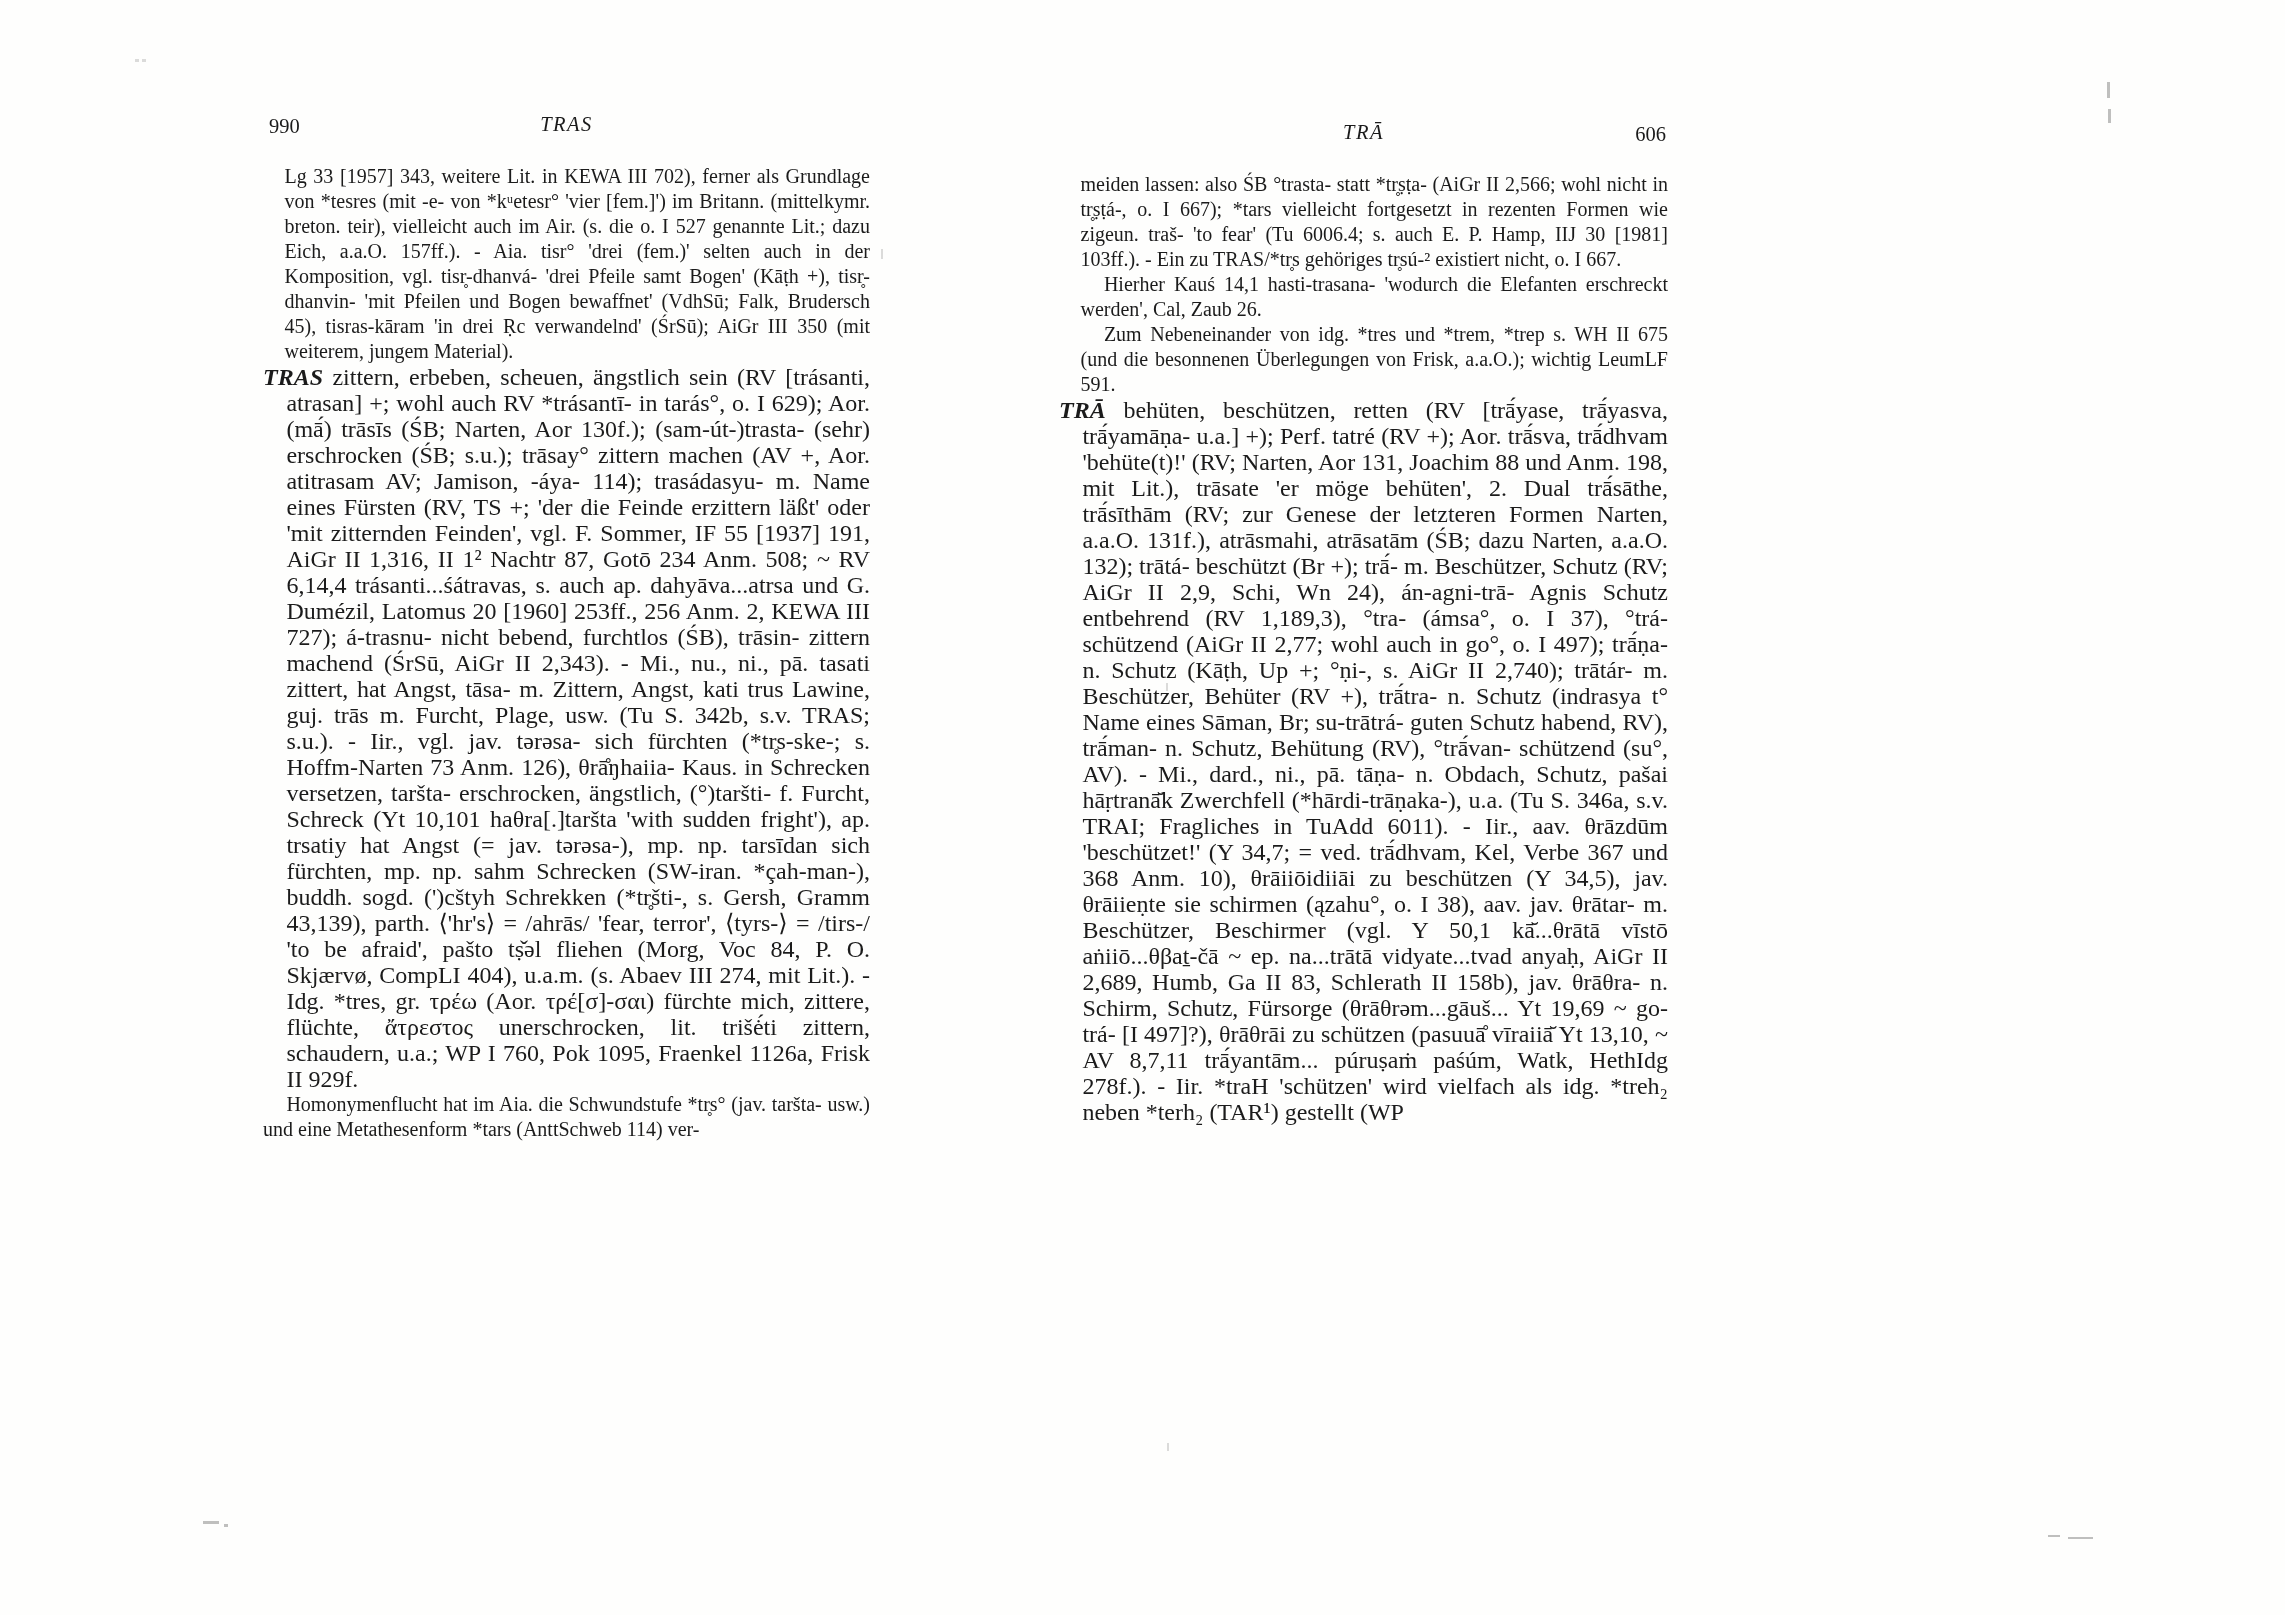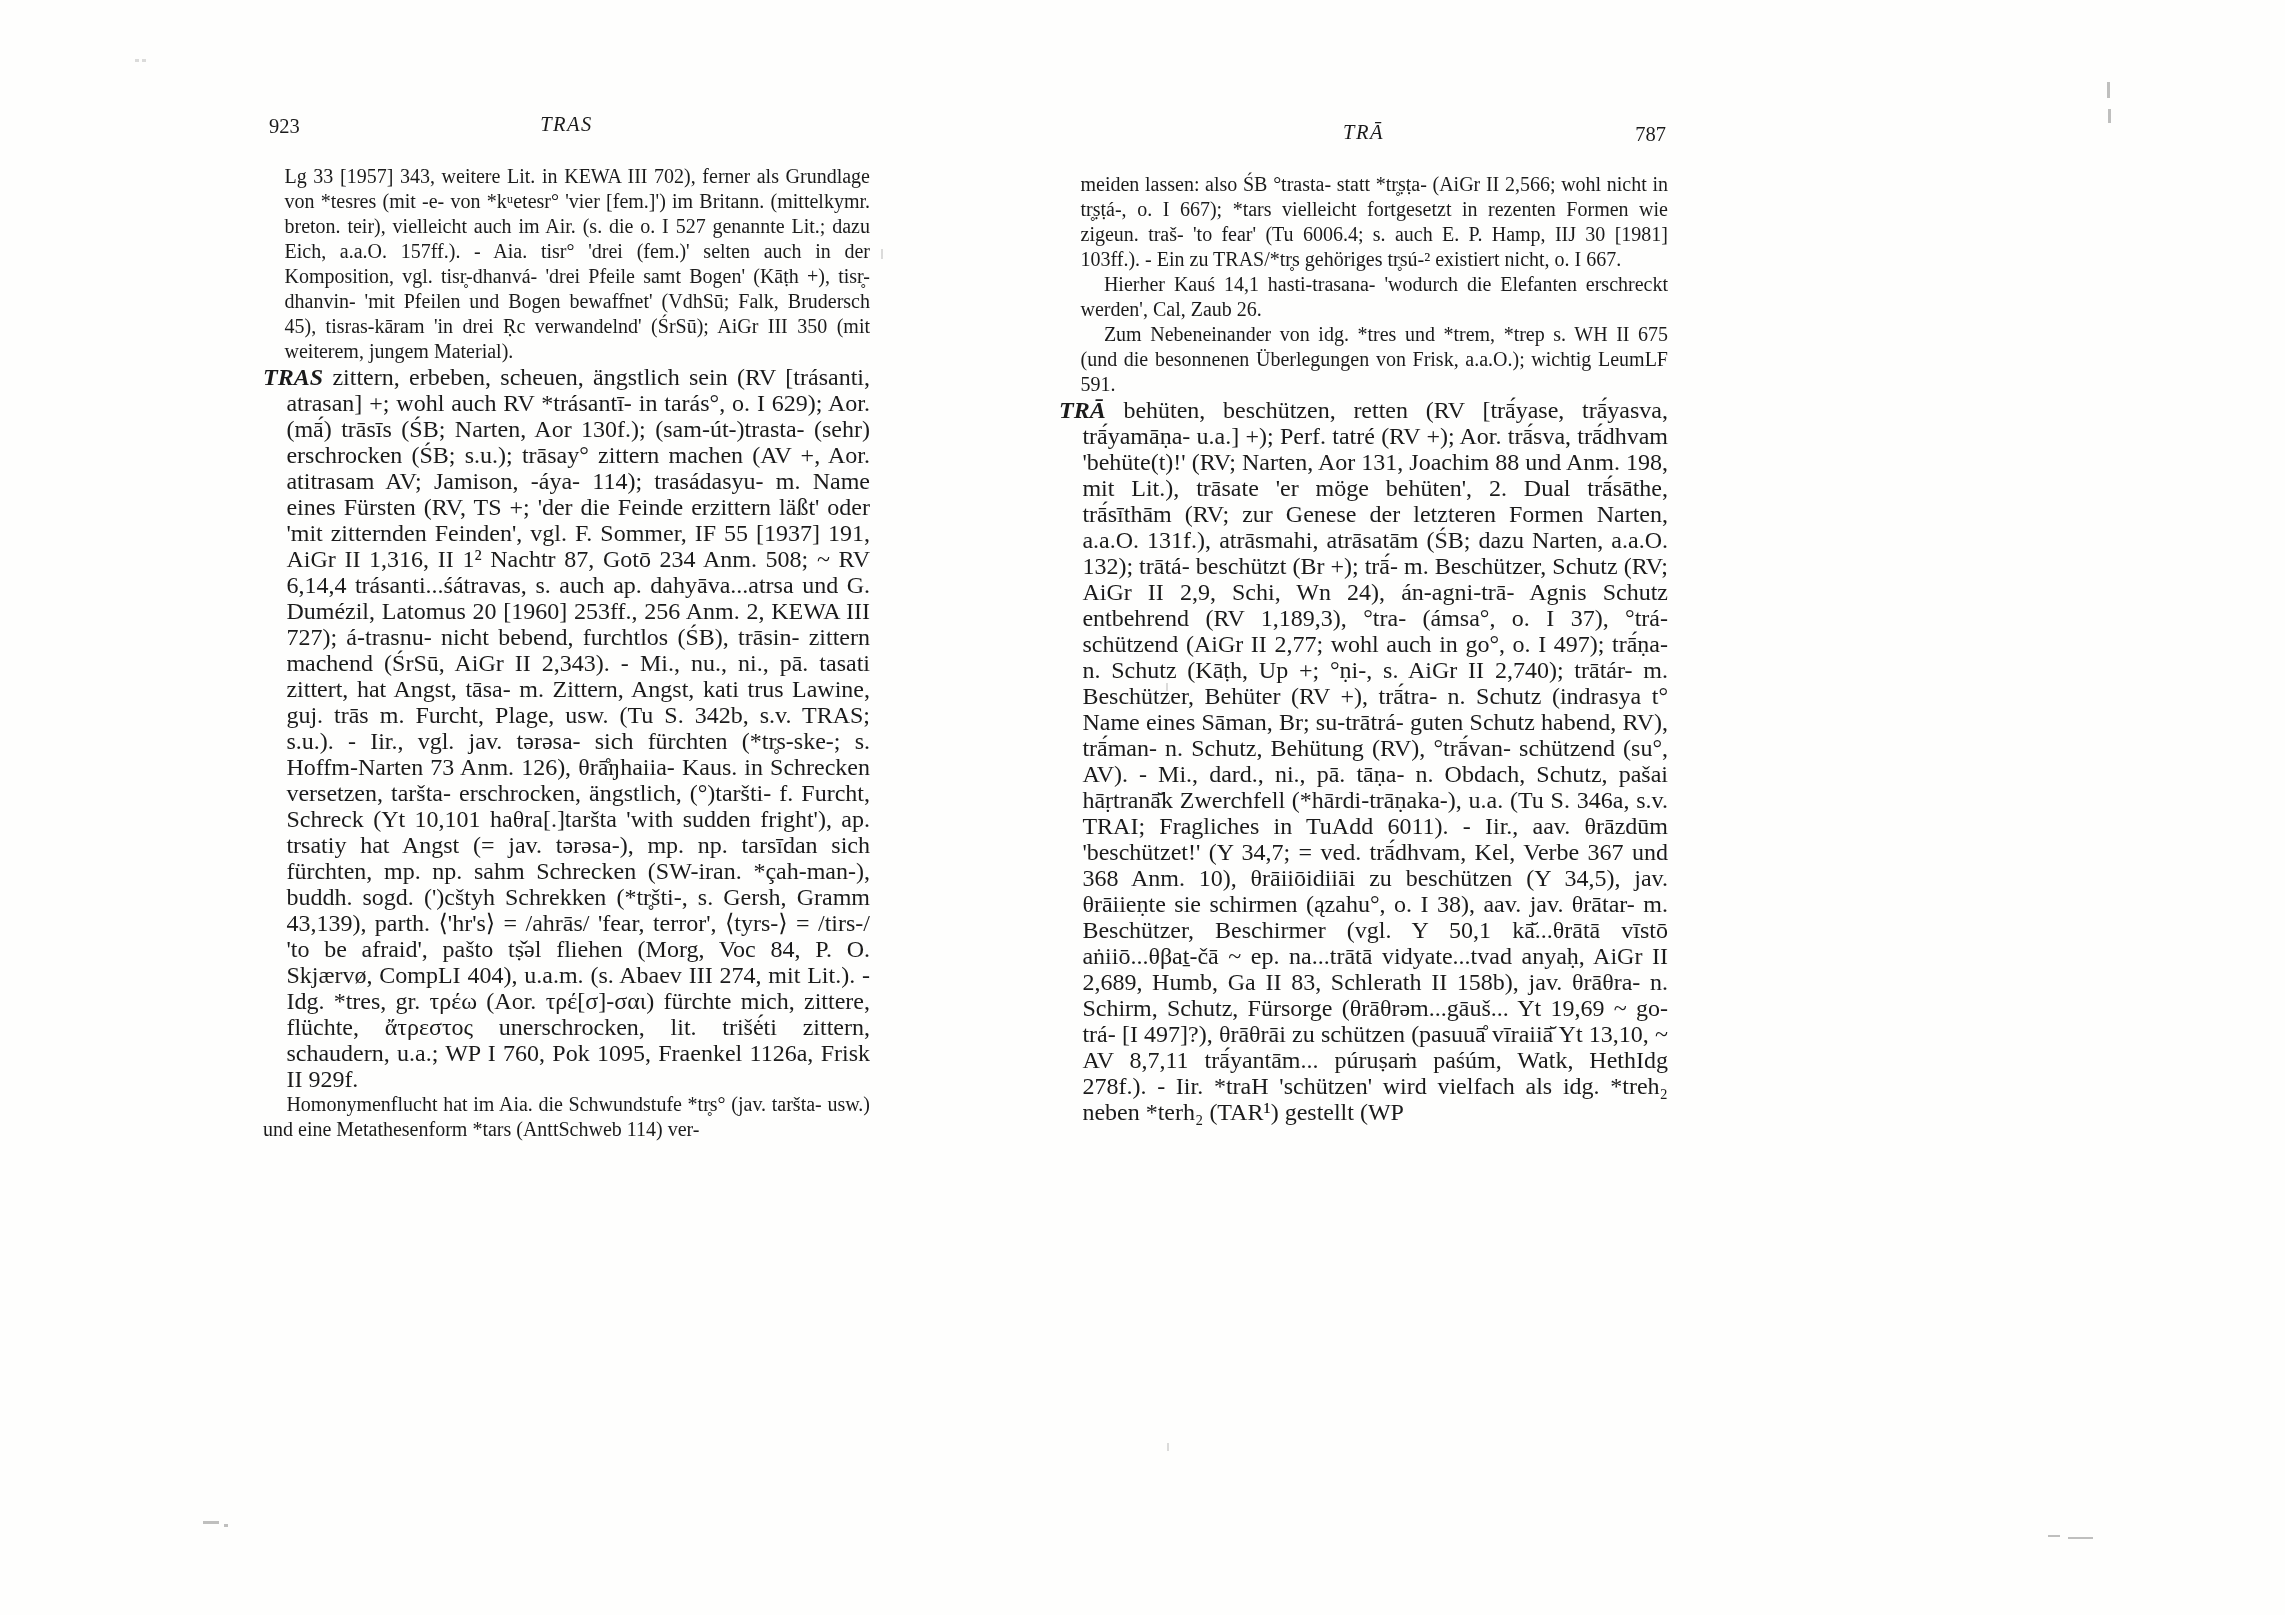--- a/index.html
+++ b/index.html
@@ -40,34 +40,34 @@
   <div class="artifact a-faint" style="left:1167px;top:1443px;width:2px;height:7.8px;"></div>
   <div class="artifact" style="left:203px;top:1521px;width:15.6px;height:2.9px;"></div>
   <div class="artifact" style="left:224px;top:1524px;width:3.9px;height:2.9px;"></div>
   <div class="artifact" style="left:2048px;top:1535px;width:11.7px;height:2px;"></div>
   <div class="artifact" style="left:2068px;top:1537px;width:25px;height:2px;"></div>
   <div class="artifact a-faint" style="left:135px;top:59px;width:3.9px;height:2.9px;"></div>
   <div class="artifact a-faint" style="left:142px;top:59px;width:3.9px;height:2.9px;"></div>
 
   <section class="page page-left">
     <header class="pagehead">
-      <span class="num">923</span>
+      <span class="num">990</span>
       <span class="runhead">TRAS</span>
     </header>
     <div class="pagebody" id="left-body">
         <p class="para small bi">Lg 33 [1957] 343, weitere Lit. in KEWA III 702), ferner als Grundlage von *tesres (mit -e- von *kᵘetesr° 'vier [fem.]') im Britann. (mittelkymr. breton. teir), vielleicht auch im Air. (s. die o. I 527 genannte Lit.; dazu Eich, a.a.O. 157ff.). - Aia. tisr° 'drei (fem.)' selten auch in der Komposition, vgl. tisr̥-dhanvá- 'drei Pfeile samt Bogen' (Kāṭh +), tisr̥-dhanvin- 'mit Pfeilen und Bogen bewaffnet' (VdhSū; Falk, Brudersch 45), tisras-kāram 'in drei Ṛc verwandelnd' (ŚrSū); AiGr III 350 (mit weiterem, jungem Material).</p>
         <p class="para normal entry"><span class="lead">TRAS</span> zittern, erbeben, scheuen, ängstlich sein (RV [trásanti, atrasan] +; wohl auch RV *trásantī- in tarás°, o. I 629); Aor. (mā́) trāsīs (ŚB; Narten, Aor 130f.); (sam-út-)trasta- (sehr) erschrocken (ŚB; s.u.); trāsay° zittern machen (AV +, Aor. atitrasam AV; Jamison, -áya- 114); trasádasyu- m. Name eines Fürsten (RV, TS +; 'der die Feinde erzittern läßt' oder 'mit zitternden Feinden', vgl. F. Sommer, IF 55 [1937] 191, AiGr II 1,316, II 1² Nachtr 87, Gotō 234 Anm. 508; ~ RV 6,14,4 trásanti...śátravas, s. auch ap. dahyāva...atrsa und G. Dumézil, Latomus 20 [1960] 253ff., 256 Anm. 2, KEWA III 727); á-trasnu- nicht bebend, furchtlos (ŚB), trāsin- zittern machend (ŚrSū, AiGr II 2,343). - Mi., nu., ni., pā. tasati zittert, hat Angst, tāsa- m. Zittern, Angst, kati trus Lawine, guj. trās m. Furcht, Plage, usw. (Tu S. 342b, s.v. TRAS; s.u.). - Iir., vgl. jav. tərəsa- sich fürchten (*tr̥s-ske-; s. Hoffm-Narten 73 Anm. 126), θrā̊ŋhaiia- Kaus. in Schrecken versetzen, taršta- erschrocken, ängstlich, (°)taršti- f. Furcht, Schreck (Yt 10,101 haθra[.]taršta 'with sudden fright'), ap. trsatiy hat Angst (= jav. tərəsa-), mp. np. tarsīdan sich fürchten, mp. np. sahm Schrecken (SW-iran. *çah-man-), buddh. sogd. (')cštyh Schrekken (*tr̥šti-, s. Gersh, Gramm 43,139), parth. ⟨'hr's⟩ = /ahrās/ 'fear, terror', ⟨tyrs-⟩ = /tirs-/ 'to be afraid', pašto tṣ̌əl fliehen (Morg, Voc 84, P. O. Skjærvø, CompLI 404), u.a.m. (s. Abaev III 274, mit Lit.). - Idg. *tres, gr. τρέω (Aor. τρέ[σ]-σαι) fürchte mich, zittere, flüchte, ἄτρεστος unerschrocken, lit. trišė́ti zittern, schaudern, u.a.; WP I 760, Pok 1095, Fraenkel 1126a, Frisk II 929f.</p>
         <p class="para small fi note">Homonymenflucht hat im Aia. die Schwundstufe *tr̥s° (jav. taršta- usw.) und eine Metathesenform *tars (AnttSchweb 114) ver-</p>
       </div>
   </section>
 
   <section class="page page-right">
     <header class="pagehead">
       <span class="runhead">TRĀ</span>
-      <span class="num">787</span>
+      <span class="num">606</span>
     </header>
     <div class="pagebody" id="right-body">
         <p class="para small bi">meiden lassen: also ŚB °trasta- statt *tr̥ṣṭa- (AiGr II 2,566; wohl nicht in tr̥ṣṭá-, o. I 667); *tars vielleicht fortgesetzt in rezenten Formen wie zigeun. traš- 'to fear' (Tu 6006.4; s. auch E. P. Hamp, IIJ 30 [1981] 103ff.). - Ein zu TRAS/*tr̥s gehöriges tr̥sú-² existiert nicht, o. I 667.</p>
         <p class="para small bi fi">Hierher Kauś 14,1 hasti-trasana- 'wodurch die Elefanten erschreckt werden', Cal, Zaub 26.</p>
         <p class="para small bi fi">Zum Nebeneinander von idg. *tres und *trem, *trep s. WH II 675 (und die besonnenen Überlegungen von Frisk, a.a.O.); wichtig LeumLF 591.</p>
         <p class="para normal entry"><span class="lead">TRĀ</span> behüten, beschützen, retten (RV [trā́yase, trā́yasva, trā́yamāṇa- u.a.] +); Perf. tatré (RV +); Aor. trā́sva, trā́dhvam 'behüte(t)!' (RV; Narten, Aor 131, Joachim 88 und Anm. 198, mit Lit.), trāsate 'er möge behüten', 2. Dual trā́sāthe, trā́sīthām (RV; zur Genese der letzteren Formen Narten, a.a.O. 131f.), atrāsmahi, atrāsatām (ŚB; dazu Narten, a.a.O. 132); trātá- beschützt (Br +); trā́- m. Beschützer, Schutz (RV; AiGr II 2,9, Schi, Wn 24), án-agni-trā- Agnis Schutz entbehrend (RV 1,189,3), °tra- (ámsa°, o. I 37), °trá- schützend (AiGr II 2,77; wohl auch in go°, o. I 497); trā́ṇa- n. Schutz (Kāṭh, Up +; °ṇi-, s. AiGr II 2,740); trātár- m. Beschützer, Behüter (RV +), trā́tra- n. Schutz (indrasya t° Name eines Sāman, Br; su-trātrá- guten Schutz habend, RV), trā́man- n. Schutz, Behütung (RV), °trā́van- schützend (su°, AV). - Mi., dard., ni., pā. tāṇa- n. Obdach, Schutz, pašai hāṛtranā̆k Zwerchfell (*hārdi-trāṇaka-), u.a. (Tu S. 346a, s.v. TRAI; Fragliches in TuAdd 6011). - Iir., aav. θrāzdūm 'beschützet!' (Y 34,7; = ved. trā́dhvam, Kel, Verbe 367 und 368 Anm. 10), θrāiiōidiiāi zu beschützen (Y 34,5), jav. θrāiieṇte sie schirmen (ązahu°, o. I 38), aav. jav. θrātar- m. Beschützer, Beschirmer (vgl. Y 50,1 kā̆...θrātā vīstō aṅiiō...θβaṯ-čā ~ ep. na...trātā vidyate...tvad anyaḥ, AiGr II 2,689, Humb, Ga II 83, Schlerath II 158b), jav. θrāθra- n. Schirm, Schutz, Fürsorge (θrāθrəm...gāuš... Yt 19,69 ~ go-trá- [I 497]?), θrāθrāi zu schützen (pasuuā̊ vīraiiā̆ Yt 13,10, ~ AV 8,7,11 trā́yantām... púruṣaṁ paśúm, Watk, HethIdg 278f.). - Iir. *traH 'schützen' wird vielfach als idg. *treh₂ neben *terh₂ (TAR¹) gestellt (WP</p>
       </div>
   </section>
 
 </div>

